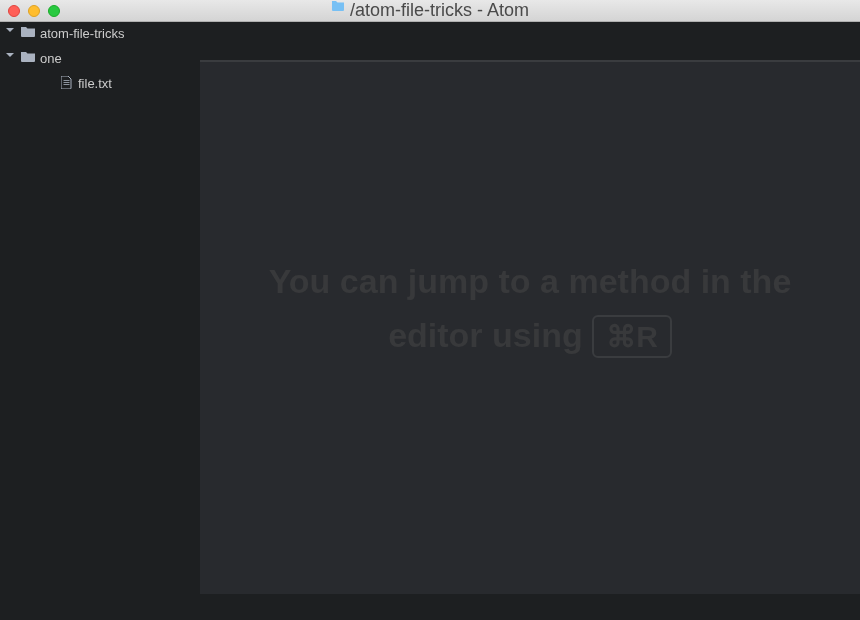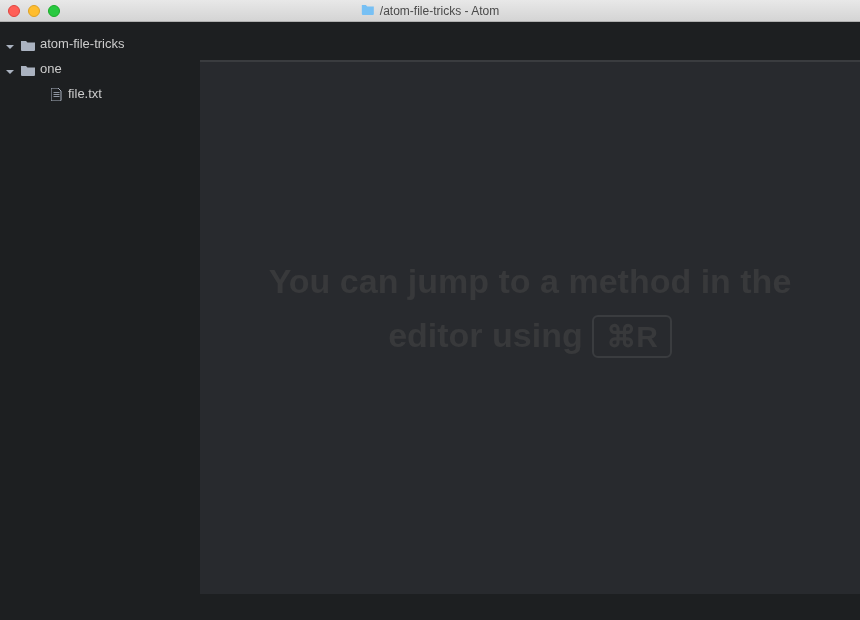--- a/index.html
+++ b/index.html
@@ -41,21 +41,21 @@
     .tl-min { background: #ffbd2e; border: 0.5px solid #dea123; }
     .tl-max { background: #28c940; border: 0.5px solid #1aab29; }
 
     .titlebar-center {
       position: absolute;
       left: 50%;
       transform: translateX(-50%);
       display: flex;
       align-items: flex-start;
       gap: 5px;
-      font-size: 12px;
+      font-size: 18px;
       color: #4a4a4a;
     }
 
     .titlebar-folder-icon {
       width: 14px;
       height: 11px;
       display: inline-flex;
     }
 
     .workspace {
@@ -67,21 +67,21 @@
       width: 200px;
       background: #1d1f21;
       color: #aab2c0;
       font-size: 13px;
       padding-top: 4px;
       flex-shrink: 0;
     }
 
     .tree-item {
       display: flex;
-      align-items: flex-end;
+      align-items: flex-start;
       height: 25px;
       padding-left: 4px;
       cursor: pointer;
     }
 
     .chevron {
       width: 12px;
       display: inline-flex;
       justify-content: center;
       color: #aab2c0;
@@ -100,21 +100,21 @@
       display: inline-flex;
       justify-content: center;
       margin: 0 3px;
     }
 
     .tree-label {
       color: #cccccc;
     }
 
     .indent-1 { }
-    .indent-2 { padding-left: 32px; }
+    .indent-2 { padding-left: 42px; }
 
     .editor-area {
       flex: 1;
       background: #282a2e;
       display: flex;
       flex-direction: column;
       position: relative;
     }
 
     .tab-bar {

